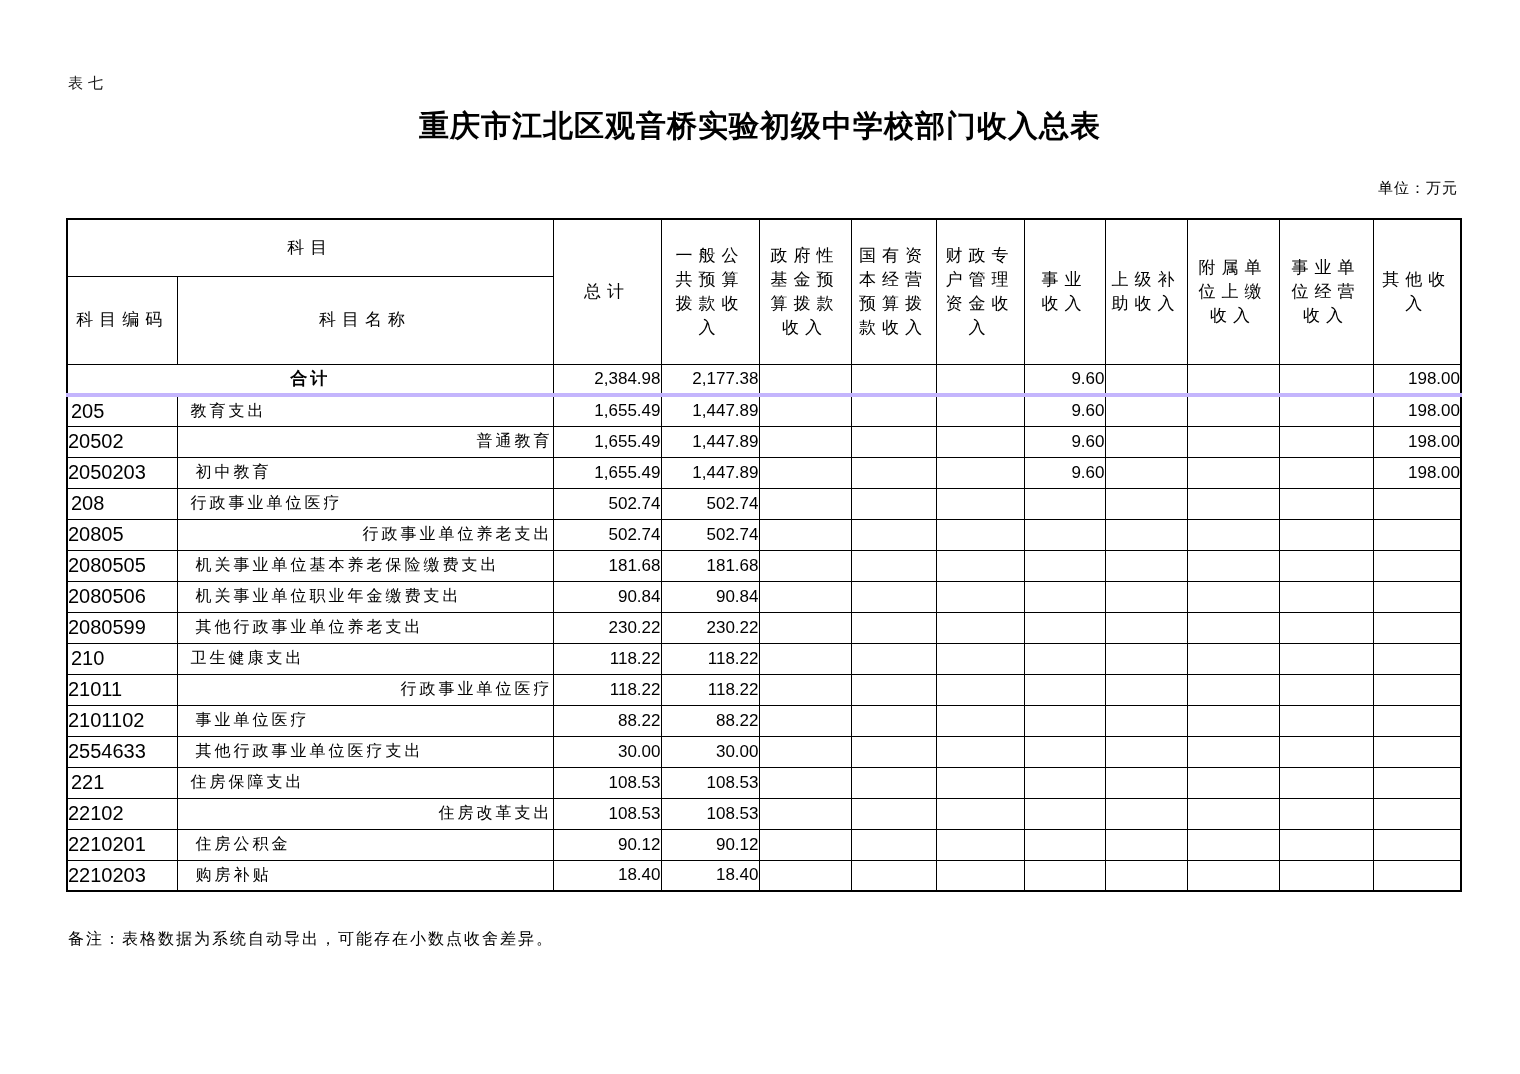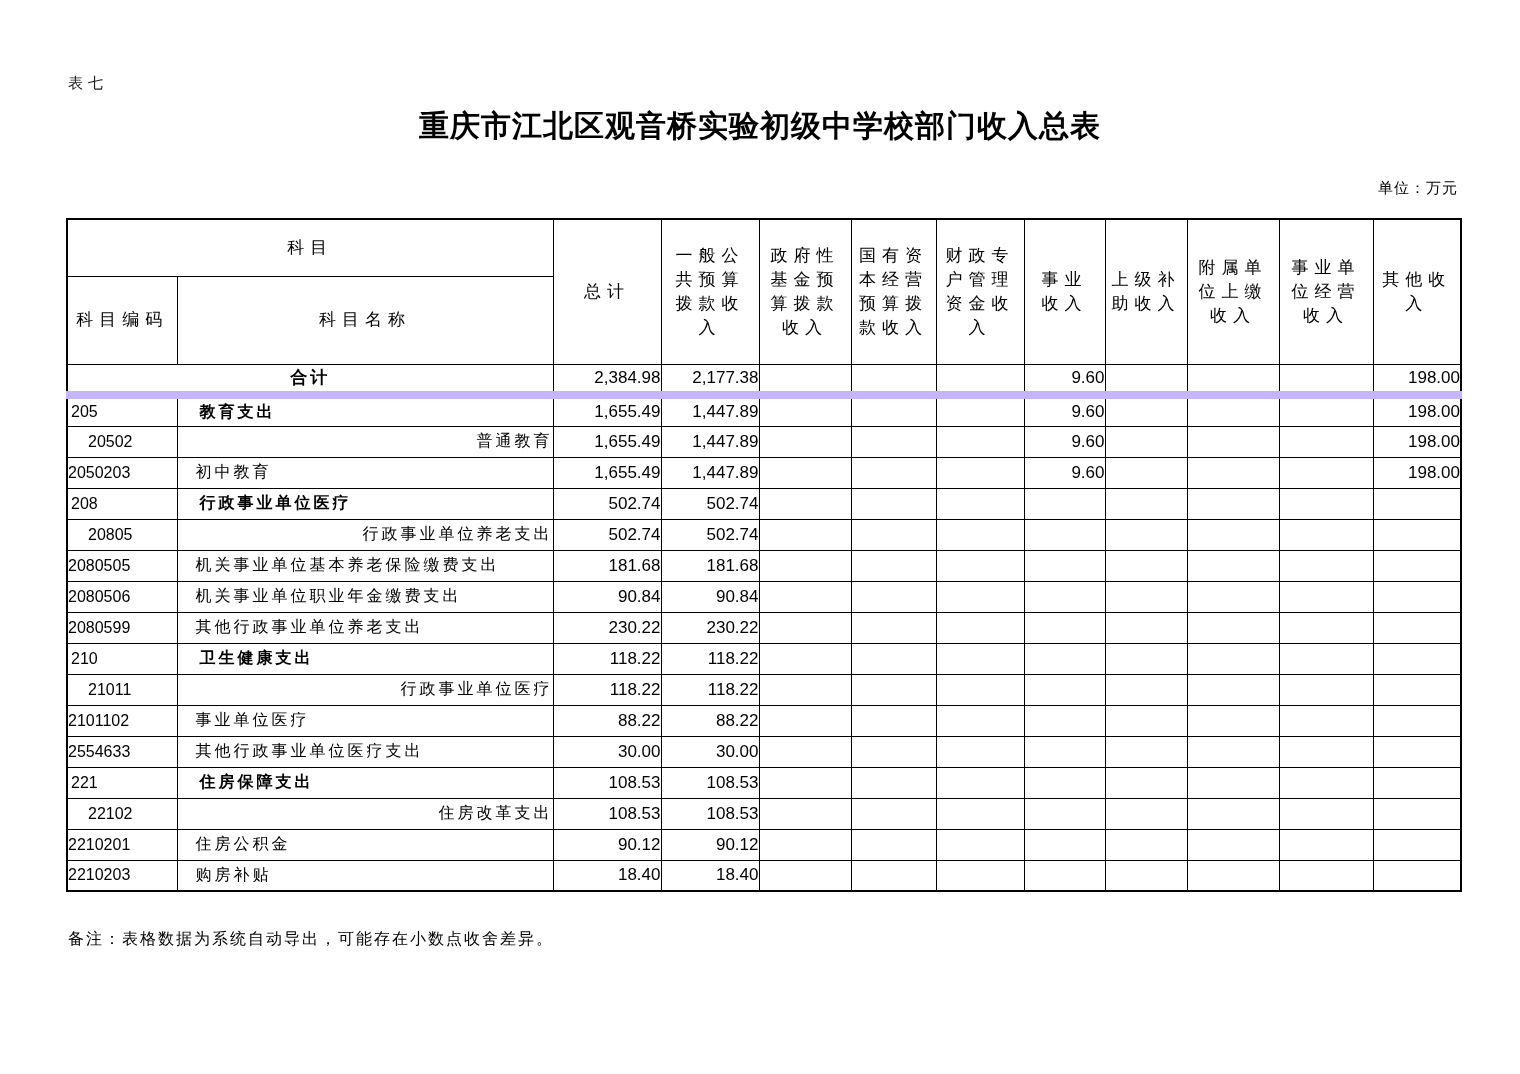--- a/index.html
+++ b/index.html
@@ -32,39 +32,39 @@
     vertical-align: middle;
   }
   thead th {
     font-weight: normal; font-size: 17px; letter-spacing: 6px;
     text-align: center; line-height: 24px;
   }
   thead th.vcol { white-space: pre-line; }
   tr.hdr-top { height: 57px; }
   tr.hdr-sub { height: 88px; }
   tbody tr { height: 31px; }
-  tbody tr.total-row td { border-bottom: 8px solid #c4b5fd; }
+  tbody tr.total-row td { border-bottom: 4px solid #c4b5fd; }
   td.cell { font-size: 16px; }
   td.code {
     font-family: "Liberation Sans", "DejaVu Sans", sans-serif;
-    font-size: 16px; text-align: left;
+    font-size: 20px; text-align: left;
   }
   td.name { letter-spacing: 3px; }
   td.num {
     font-family: "Liberation Sans", "DejaVu Sans", sans-serif;
     font-size: 17px; text-align: right; padding-right: 4px;
   }
   td.total-label {
     font-weight: bold; text-align: center;
     font-size: 17px; letter-spacing: 3px;
   }
   td.code.lvl1 { padding-left: 3px; }
-  td.code.lvl2 { padding-left: 20px; }
+  td.code.lvl2 { padding-left: 0; }
   td.code.lvl3 { }
-  td.name.lvl1 { padding-left: 22px; font-weight: bold; }
+  td.name.lvl1 { padding-left: 13px; }
   td.name.lvl2 { padding-left: 12px; text-align: right; }
   td.name.lvl3 { padding-left: 18px; }
   .note {
     position: absolute; left: 68px; top: 929px;
     font-size: 16px; letter-spacing: 2px;
   }
 </style>
 </head>
 <body>
 

